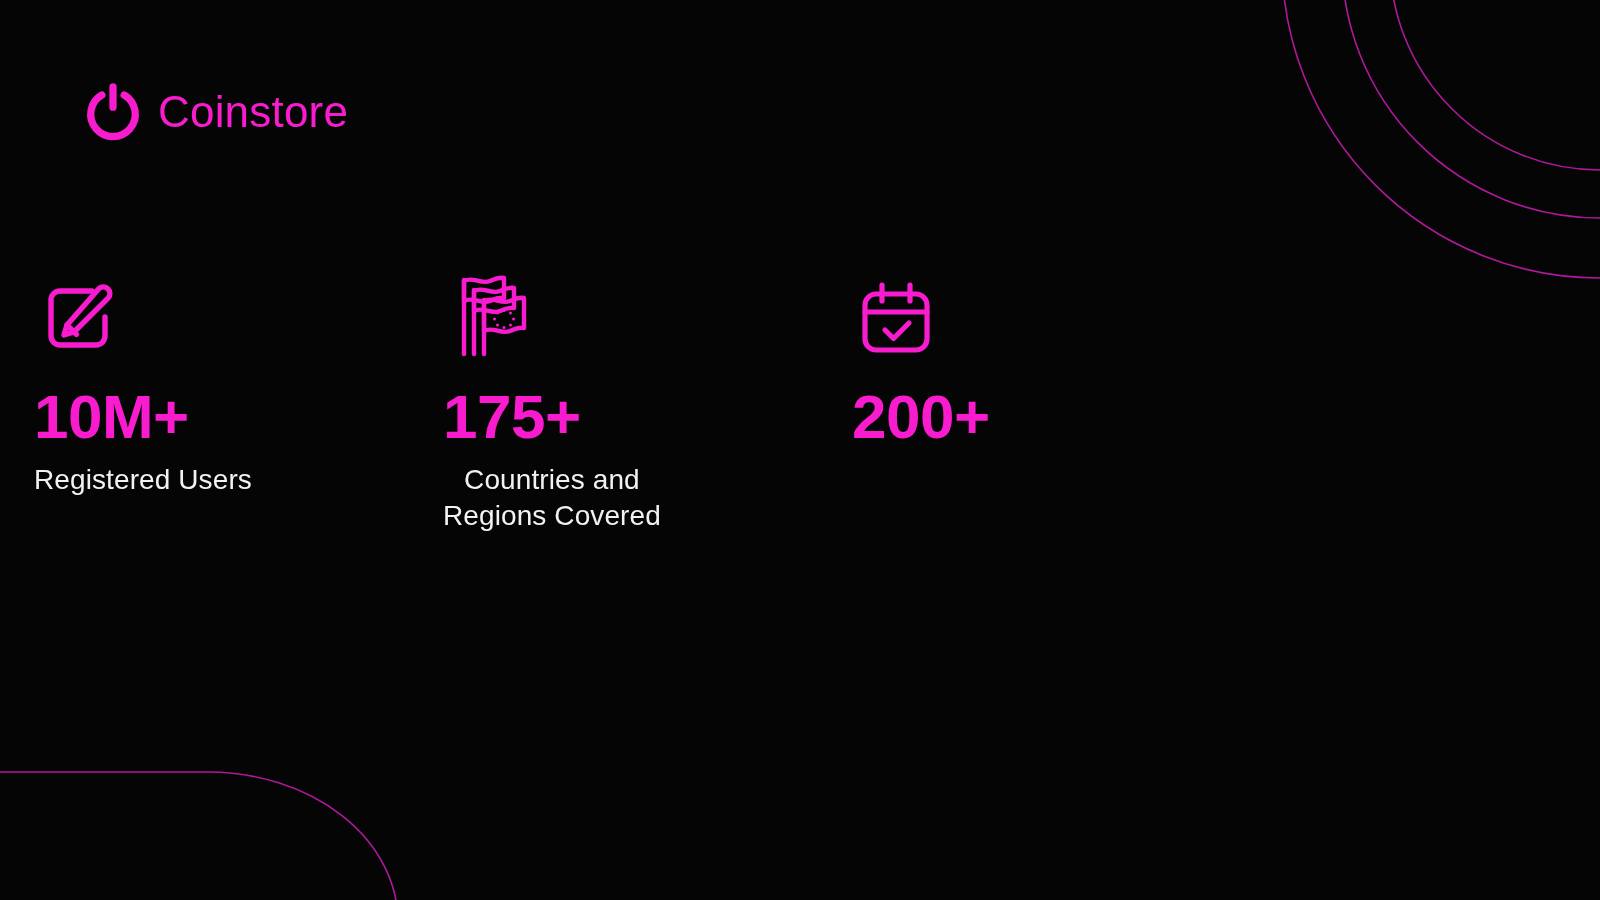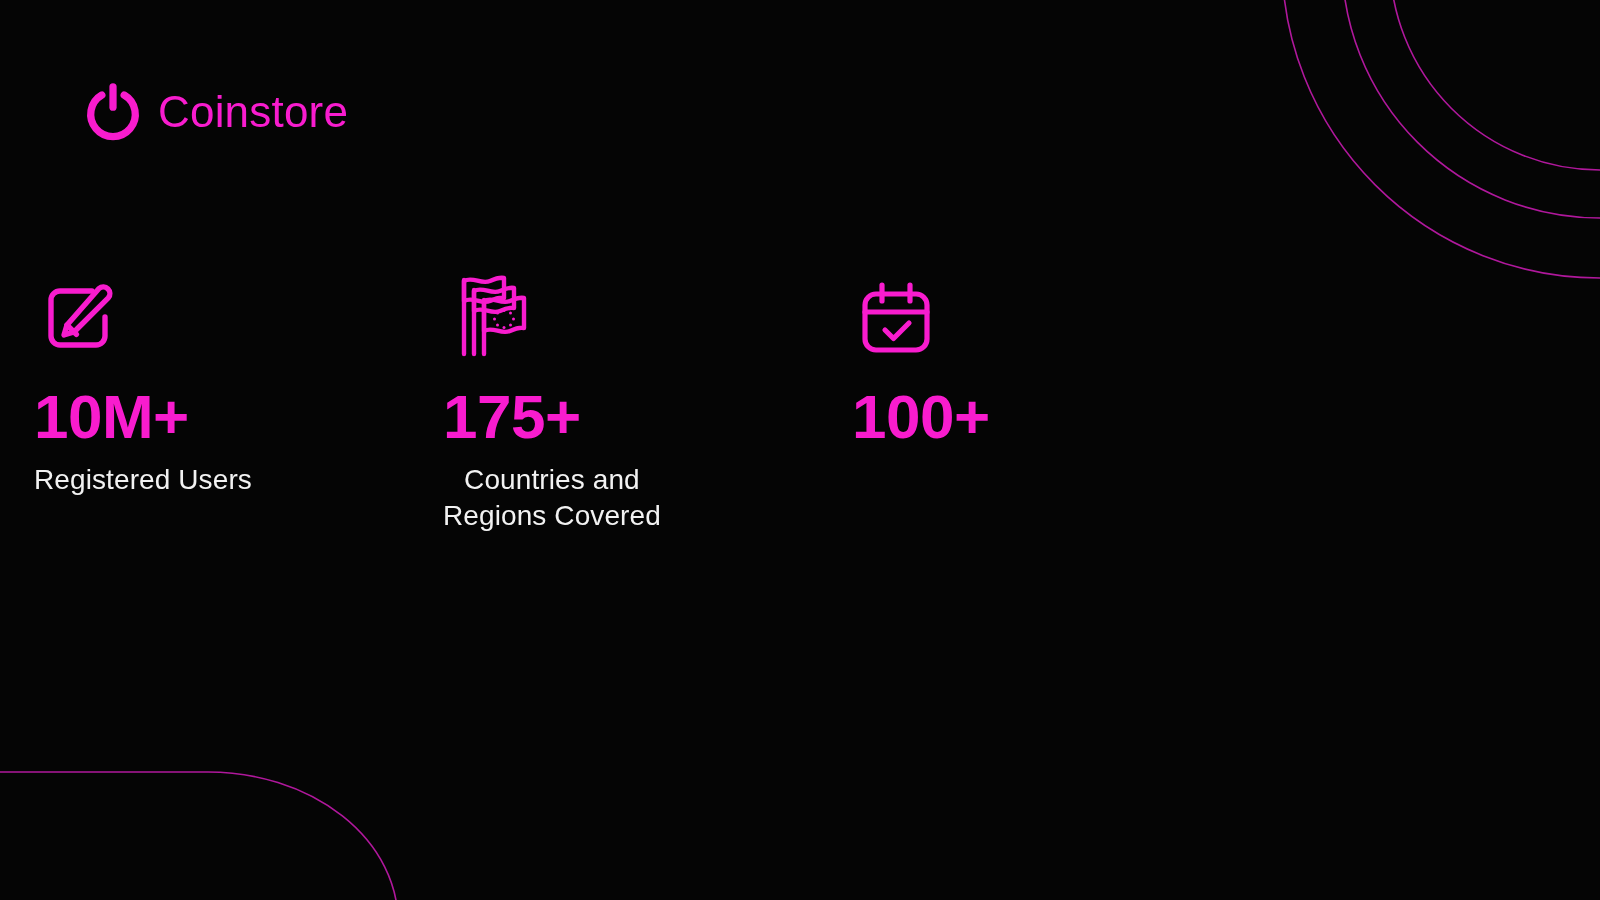--- a/index.html
+++ b/index.html
@@ -174,16 +174,16 @@
   <div class="stat">
     <div class="stat-icon">
       <svg width="88" height="88" viewBox="0 0 88 88" aria-hidden="true" fill="none" stroke="#F81CCE" stroke-width="5.2" stroke-linecap="round" stroke-linejoin="round">
         <rect x="13" y="20" width="62" height="56" rx="11"></rect>
         <line x1="13" y1="38" x2="75" y2="38"></line>
         <line x1="30" y1="11" x2="30" y2="27"></line>
         <line x1="58" y1="11" x2="58" y2="27"></line>
         <path d="M33 56l8.5 8.5L57 49"></path>
       </svg>
     </div>
-    <div class="stat-value">100+</div>
+    <div class="stat-value">200+</div>
   </div>
 
 </section>
 
 </body></html>

